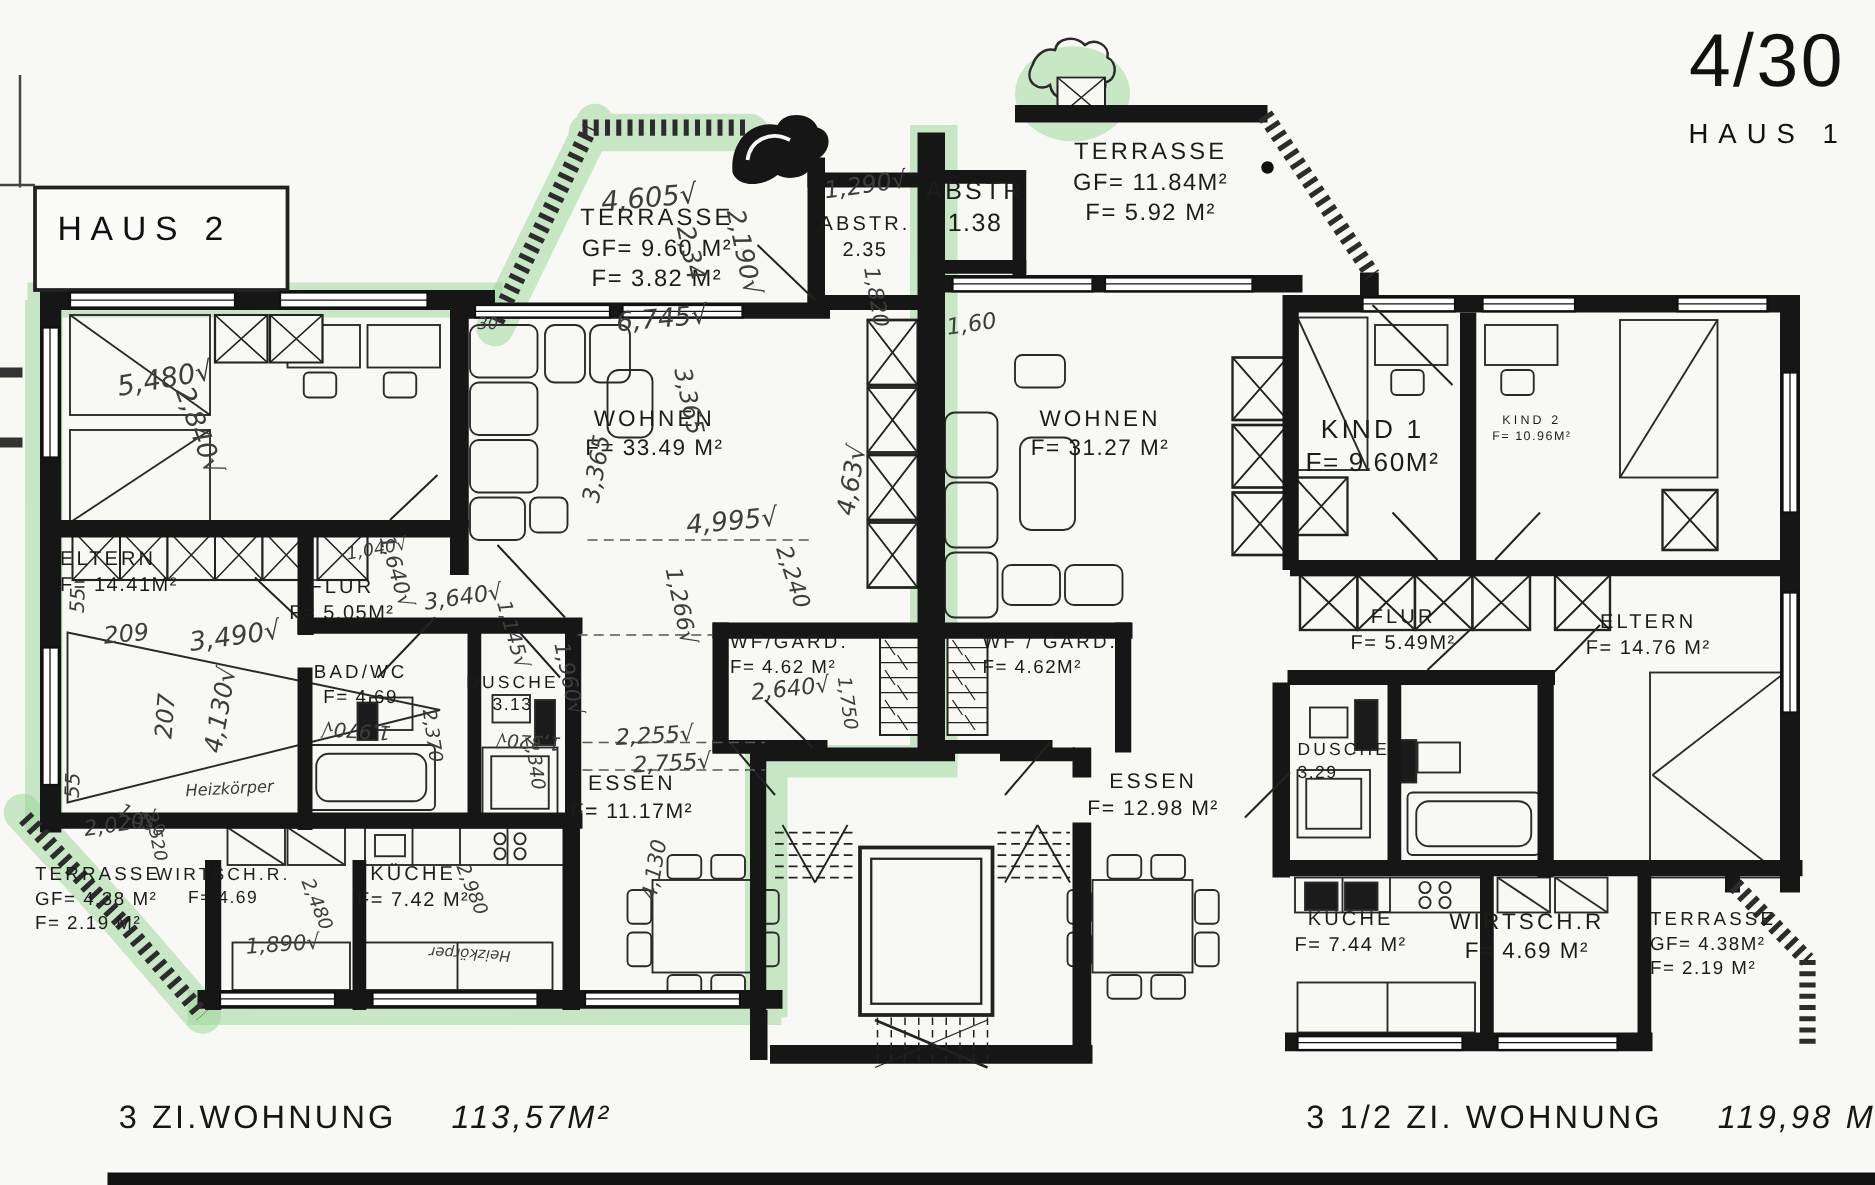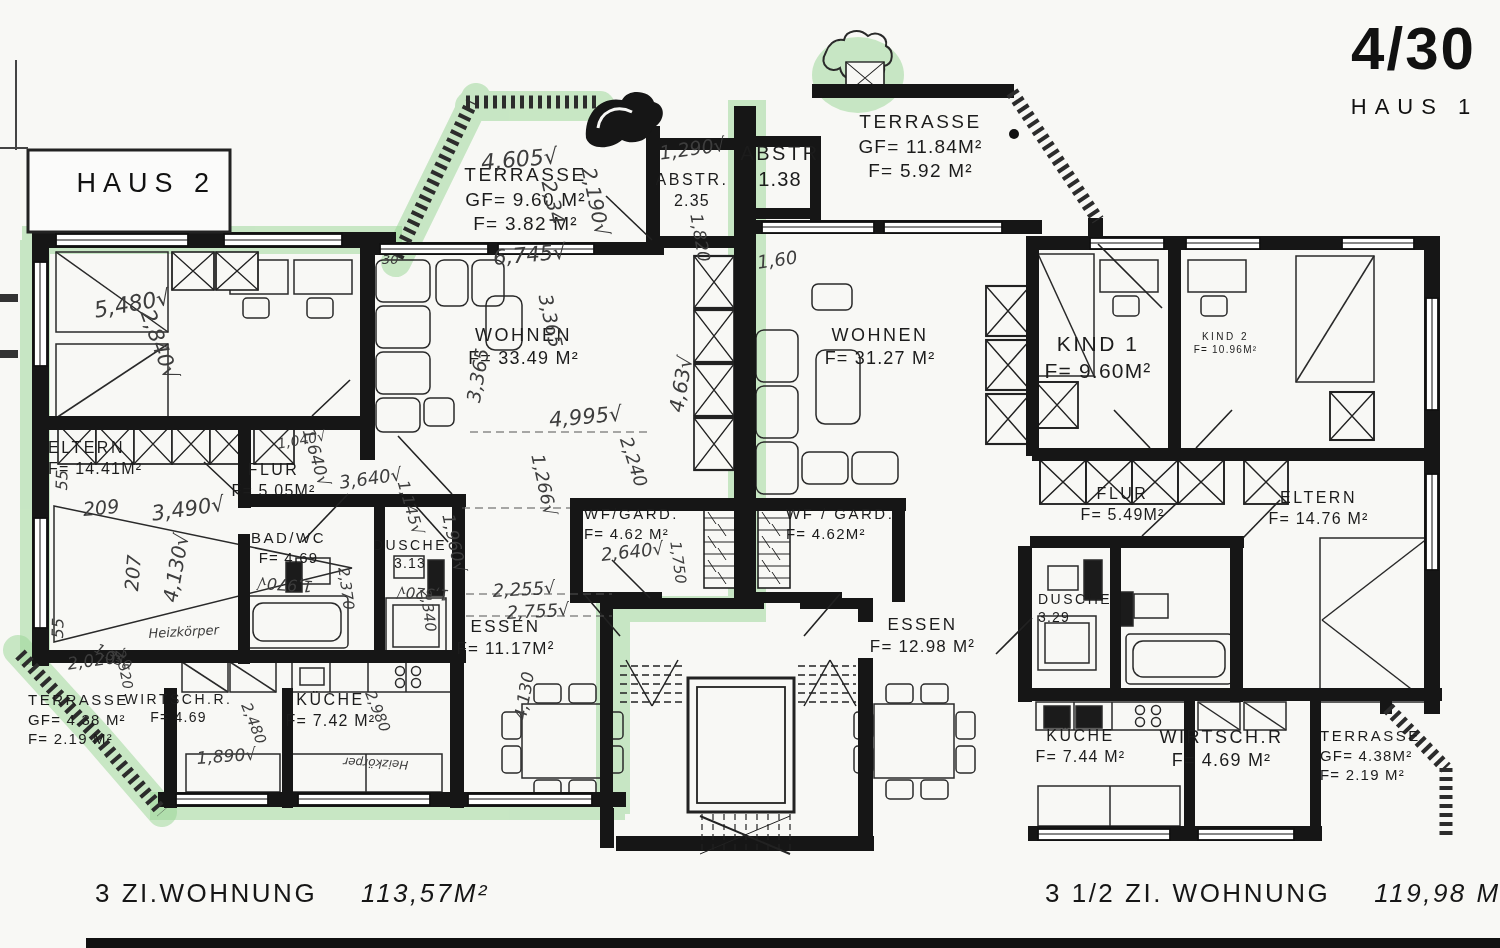--- a/index.html
+++ b/index.html
@@ -9,24 +9,24 @@
   .room-label{position:absolute;text-align:center;color:#1c1c1c;line-height:1.3;z-index:5;}
   .room-label span{display:block;}
   .room-label .rn{letter-spacing:2.5px;}
   .room-label .rgf,.room-label .rf{letter-spacing:1.2px;}
   .room-label.al{text-align:left;}
   .hand{position:absolute;font-family:"DejaVu Sans",sans-serif;font-style:italic;color:#3d3d3d;
         transform-origin:0 0;white-space:nowrap;z-index:6;}
   .caption{position:absolute;font-size:26px;letter-spacing:2.5px;color:#161616;z-index:5;white-space:nowrap;}
   .caption .ar{margin-left:44px;font-style:italic;}
   #sheetnum{position:absolute;left:1336px;top:14px;width:155px;text-align:center;font-size:60px;
-            font-weight:bold;letter-spacing:2px;color:#111;z-index:5;}
+            font-weight:normal;letter-spacing:2px;color:#111;z-index:5;}
   #haus1{position:absolute;left:1342px;top:94px;width:145px;text-align:center;font-size:22px;
          letter-spacing:8px;color:#111;z-index:5;}
-  #haus2{position:absolute;left:46px;top:168px;width:170px;text-align:right;font-size:27px;
+  #haus2{position:absolute;left:46px;top:168px;width:170px;text-align:left;font-size:27px;
          letter-spacing:7px;color:#111;z-index:5;}
 </style>
 </head>
 <body>
 
 <div id="canvas">
 
 <svg id="plan-svg" width="1500" height="948" viewBox="0 0 1500 948">
   <defs>
     <g id="xb">

